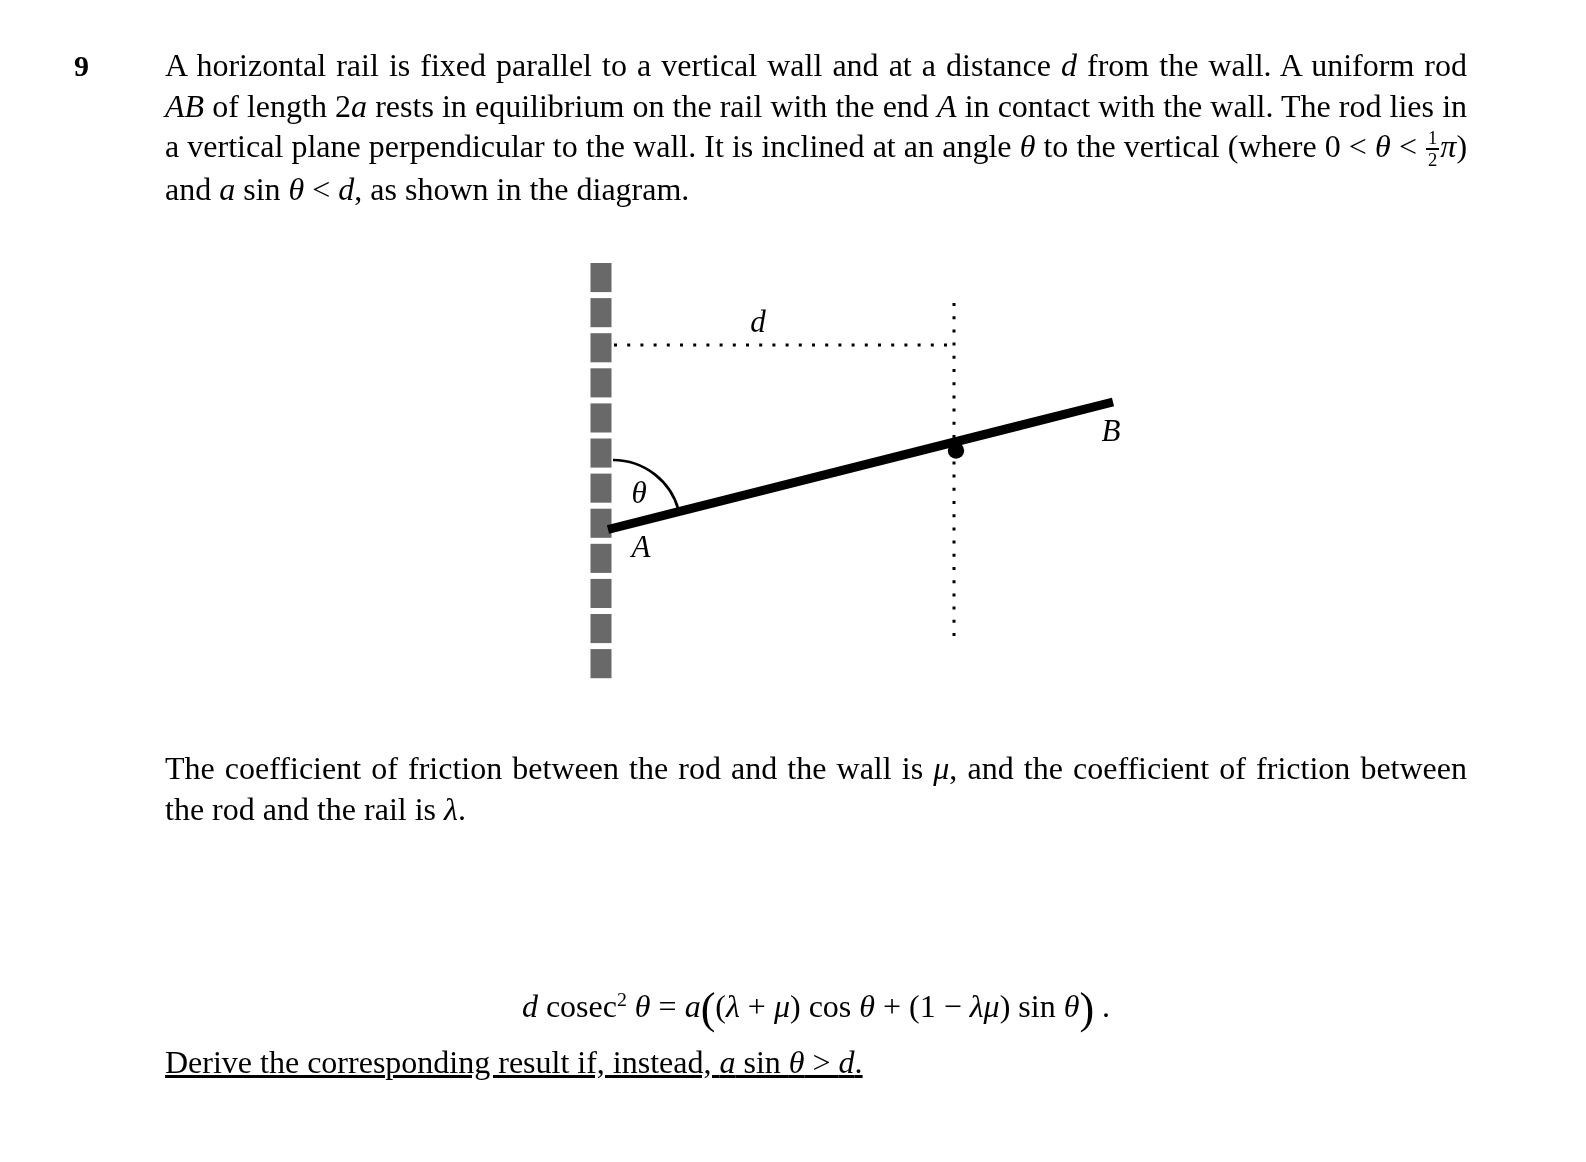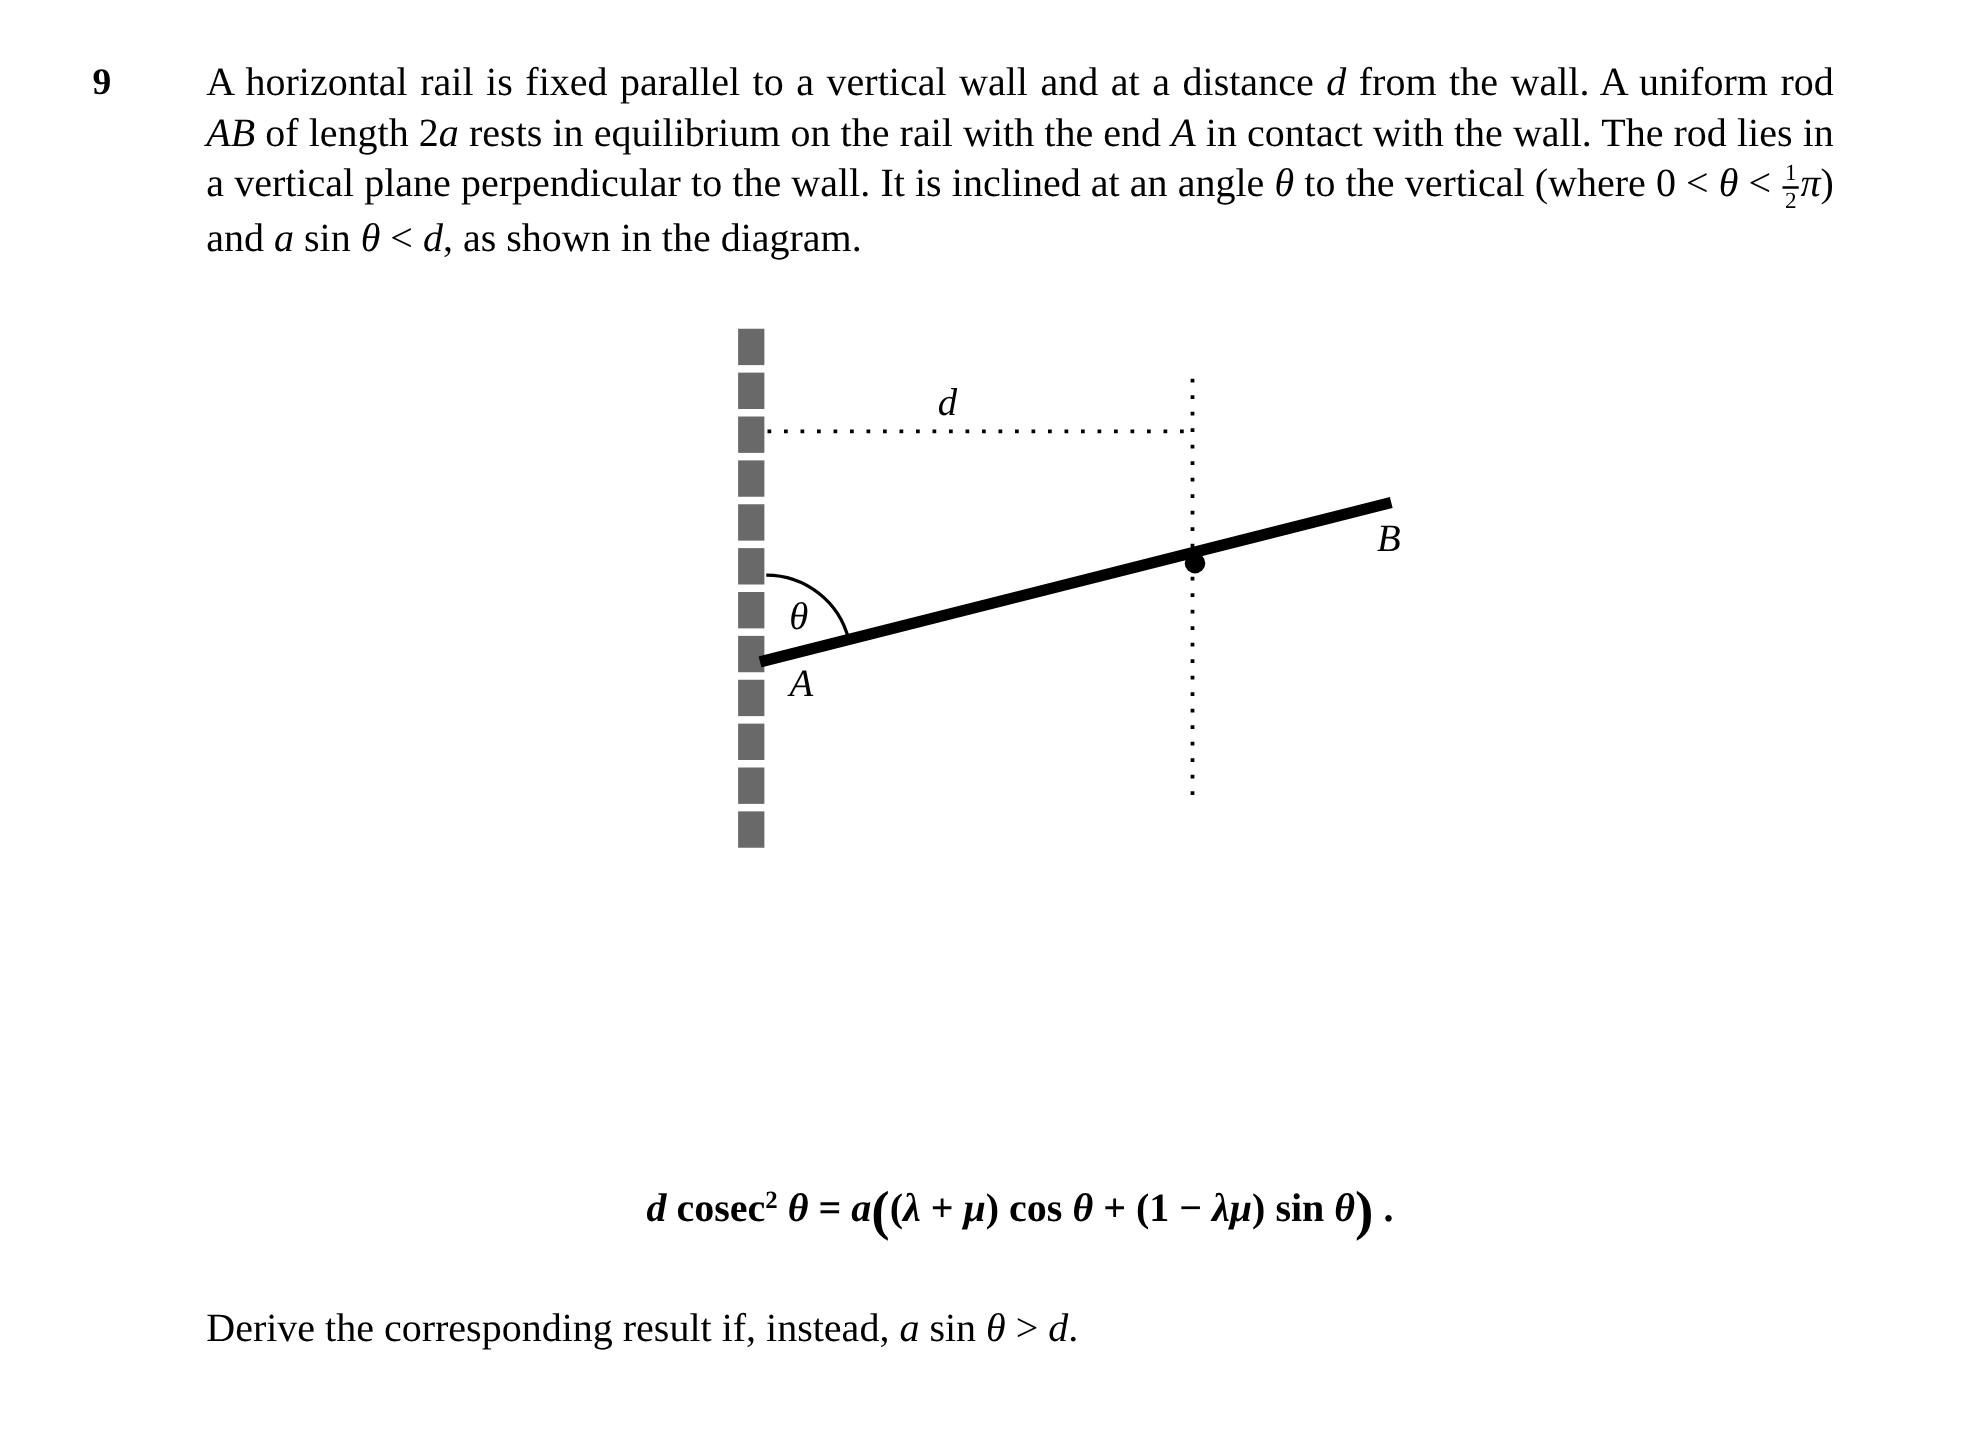--- a/index.html
+++ b/index.html
@@ -17,22 +17,22 @@
     font-size: 30px; font-weight: bold; line-height: 40px;
   }
   .para {
     position: absolute; left: 165px; width: 1302px;
     font-size: 32px; line-height: 40.5px;
     text-align: justify;
   }
   #para-intro    { top: 45px; }
   #para-friction { top: 748px; }
   #para-show     { top: 843px; }
-  #equation      { top: 946px; text-align: center; font-weight: bold; }
-  #para-derive   { top: 1042px; }
+  #equation      { top: 986px; text-align: center; }
+  #para-derive   { top: 1042px; text-decoration: underline; }
   .it  { font-style: italic; }
   .rm  { font-style: normal; }
   .sup { font-size: 0.62em; vertical-align: 0.55em; line-height: 0; }
   .big { font-size: 1.38em; vertical-align: -0.14em; line-height: 0; }
   .frac {
     display: inline-block; text-align: center;
     font-size: 0.58em; line-height: 1.05;
     vertical-align: -0.48em; margin: 0 1px;
   }
   .frac .num { display: block; padding: 0 2px; }
@@ -71,19 +71,20 @@
     <line x1="954" y1="303" x2="954" y2="640" stroke="#000" stroke-width="3" stroke-dasharray="3 10.2"></line>
     <line x1="608" y1="529.5" x2="1113" y2="402" stroke="#000" stroke-width="9"></line>
     <circle cx="956" cy="450.5" r="8.2" fill="#000"></circle>
     <path d="M 613 460 A 68 68 0 0 1 678.9 511.4" fill="none" stroke="#000" stroke-width="2.6"></path>
     <text class="dia-label" x="758" y="332" text-anchor="middle">d</text>
     <text class="dia-label" x="639" y="503" text-anchor="middle">θ</text>
     <text class="dia-label" x="641" y="557" text-anchor="middle">A</text>
     <text class="dia-label" x="1111" y="441" text-anchor="middle">B</text>
   </svg>
 
+  <div class="para" id="para-friction"><span class="rm">The coefficient of friction between the rod and the wall is </span><span class="it">μ</span><span class="rm">, and the coefficient of friction between the rod and the rail is </span><span class="it">λ</span><span class="rm">.</span></div>
 
 
   <div class="para" id="equation"><span class="it">d</span><span class="rm"> cosec</span><span class="sup">2</span><span class="it"> θ</span><span class="rm"> = </span><span class="it">a</span><span class="big">(</span><span class="rm">(</span><span class="it">λ</span><span class="rm"> + </span><span class="it">μ</span><span class="rm">) cos </span><span class="it">θ</span><span class="rm"> + (1 − </span><span class="it">λμ</span><span class="rm">) sin </span><span class="it">θ</span><span class="big">)</span><span class="rm"> .</span></div>
 
   <div class="para" id="para-derive"><span class="rm">Derive the corresponding result if, instead, </span><span class="it">a</span><span class="rm"> sin </span><span class="it">θ</span><span class="rm"> &gt; </span><span class="it">d</span><span class="rm">.</span></div>
 
 </div>
 
 </body></html>

